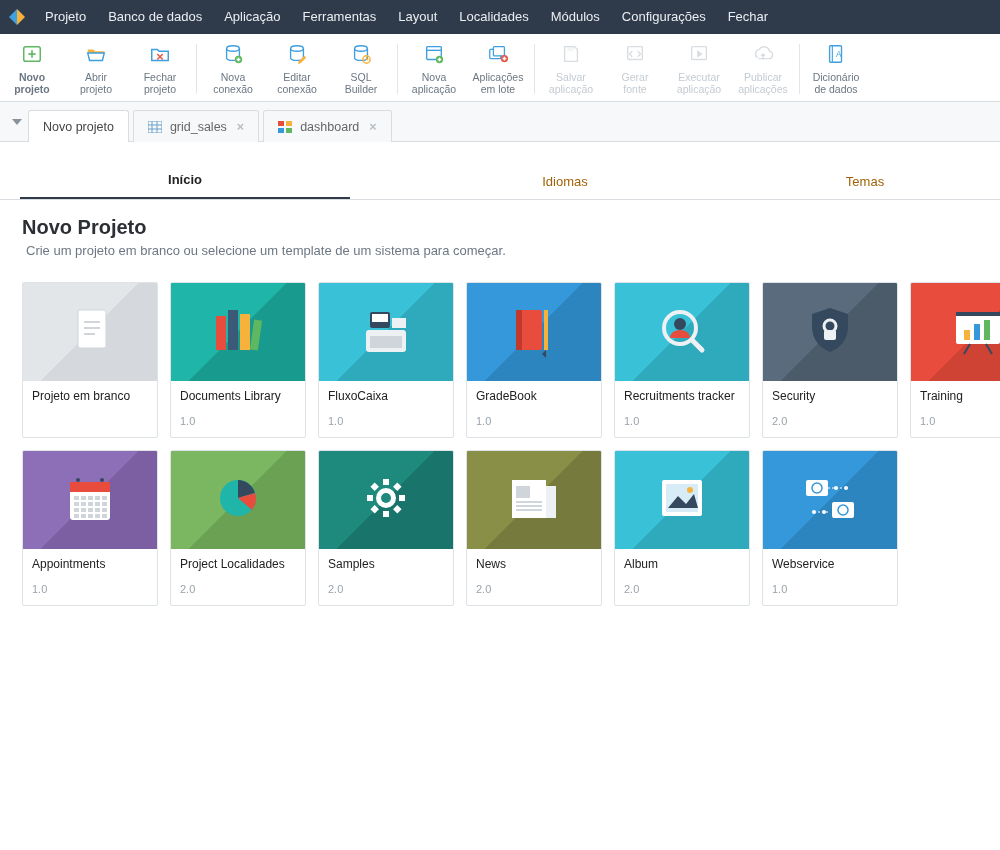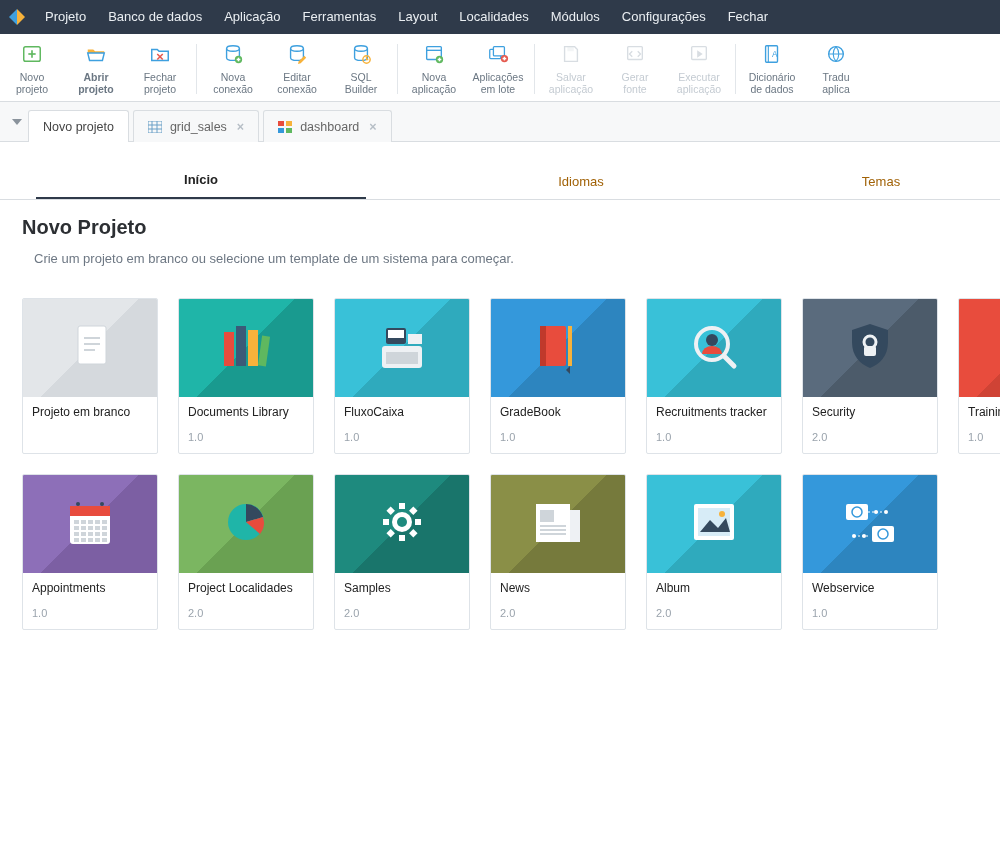--- a/index.html
+++ b/index.html
@@ -20,31 +20,31 @@
   
   
   .tabrow { display: flex; align-items: flex-end; height: 40px; background: #f7f8f9; border-bottom: 1px solid #d9dde1; padding-left: 6px; }
   .tabrow-caret { width: 22px; height: 100%; display:flex; align-items:center; justify-content:center; color:#8a939c; cursor:pointer;}
   .tab { display: flex; align-items: center; height: 32px; padding: 0 14px; border: 1px solid #d9dde1; border-bottom: none; margin-right: 4px; margin-bottom: -1px; background: #fff; font-size: 12.5px; color: #444; border-radius: 3px 3px 0 0; cursor:pointer;}
   .tab.inactive { background: #f7f8f9; color:#666; }
   .tab .tx { color:#b6bec6; margin-left:10px; font-weight:bold; cursor:pointer; }
   .tab .ticon-sm { margin-right: 8px; display:flex; align-items:center;}
   
   
-  .inner-tabs { display: flex; height: 44px; align-items: flex-end; border-bottom: 1px solid #d9dde1; padding: 0 36px; margin-top: 14px; }
+  .inner-tabs { display: flex; height: 44px; align-items: flex-end; border-bottom: 1px solid #d9dde1; padding: 0 20px; margin-top: 14px; }
   .inner-tab { flex: 0 0 auto; min-width: 360px; text-align: center; font-size: 13px; color: #a16207; padding: 10px 0; cursor:pointer; }
   .inner-tab.active { color: #222; border-bottom: 2px solid #2f3a4a; font-weight: 600; }
   
   
   .section { padding: 16px 22px 8px; }
   .section h2 { margin: 0 0 4px 0; font-size: 20px; font-weight: 600; color: #2c2f33; }
-  .section p { margin: 12px; font-size: 13px; color: #6d7783; }
-  
-  
-  .cards { display: grid; grid-template-columns: repeat(7, 136px); gap: 20px; padding: 12px 22px; }
+  .section p { margin: 4px; font-size: 13px; color: #6d7783; }
+  
+  
+  .cards { display: grid; grid-template-columns: repeat(7, 136px); gap: 12px; padding: 12px 22px; }
   .card { border: 1px solid #dee3e8; background: #fff; border-radius: 2px; cursor: pointer; overflow:hidden; }
   .card .thumb { height: 98px; display:flex; align-items:center; justify-content:center; }
   .card .cbody { padding: 8px 9px 10px; }
   .card .ctitle { font-size: 12px; color: #222; }
   .card .cver { font-size: 11px; color: #9aa3ac; margin-top: 12px; }
   
   
   .bg-gray { background: linear-gradient(135deg, #e3e6e9 50%, #d5d9dd 50%); }
   .bg-teal { background: linear-gradient(135deg, #1fb5a8 50%, #199a8f 50%); }
   .bg-cyan { background: linear-gradient(135deg, #39c1d8 50%, #2faabd 50%); }
@@ -82,31 +82,31 @@
 
 <div class="toolbar" id="toolbar">
     <div class="tool-btn">
       <div class="ticon">
         <svg width="22" height="22" viewBox="0 0 24 24">
           <rect x="3" y="4" width="18" height="16" rx="2" fill="none" stroke="#5fb85f" stroke-width="1.6"></rect>
           <line x1="12" y1="8" x2="12" y2="16" stroke="#5fb85f" stroke-width="1.8"></line>
           <line x1="8" y1="12" x2="16" y2="12" stroke="#5fb85f" stroke-width="1.8"></line>
         </svg>
       </div>
-      <div style="white-space: pre-line;">Novo
+      <div style="white-space: pre-line; font-weight: bold;">Novo
 projeto</div>
     </div>
     <div class="tool-btn">
       <div class="ticon">
         <svg width="22" height="22" viewBox="0 0 24 24">
           <path d="M3 7h6l2 2h10v2H3z" fill="#f7b23b"></path>
           <path d="M3 11h18l-2 8H5z" fill="none" stroke="#3ea0df" stroke-width="1.6"></path>
         </svg>
       </div>
-      <div style="white-space: pre-line; font-weight: bold;">Abrir
+      <div style="white-space: pre-line;">Abrir
 projeto</div>
     </div>
     <div class="tool-btn">
       <div class="ticon">
         <svg width="22" height="22" viewBox="0 0 24 24">
           <path d="M3 7h6l2 2h10v10H3z" fill="none" stroke="#3ea0df" stroke-width="1.6"></path>
           <line x1="9" y1="12" x2="15" y2="18" stroke="#e55a4f" stroke-width="1.8"></line>
           <line x1="15" y1="12" x2="9" y2="18" stroke="#e55a4f" stroke-width="1.8"></line>
         </svg>
       </div>
@@ -201,41 +201,41 @@
     <div class="tool-btn disabled">
       <div class="ticon">
         <svg width="22" height="22" viewBox="0 0 24 24">
           <rect x="4" y="4" width="16" height="14" rx="1" fill="none" stroke="#d8dde2" stroke-width="1.5"></rect>
           <polygon points="10,8 16,12 10,16" fill="#d8dde2"></polygon>
         </svg>
       </div>
       <div style="white-space: pre-line;">Executar
 aplicação</div>
     </div>
+    <div class="tool-btn disabled">
+      <div class="ticon">
+        <svg width="22" height="22" viewBox="0 0 24 24">
+          <path d="M6 16a5 5 0 0 1 2-9 6 6 0 0 1 11 2 4 4 0 0 1-1 8H7" fill="none" stroke="#d8dde2" stroke-width="1.5"></path>
+          <path d="M12 18v-6m0 0l-2 2m2-2l2 2" fill="none" stroke="#d8dde2" stroke-width="1.5"></path>
+        </svg>
+      </div>
+      <div style="white-space: pre-line;">Publicar
+aplicações</div>
+    </div>
     <div class="tool-sep"></div>
     <div class="tool-btn">
       <div class="ticon">
         <svg width="22" height="22" viewBox="0 0 24 24">
           <rect x="5" y="3" width="13" height="18" rx="1" fill="none" stroke="#3ea0df" stroke-width="1.5"></rect>
           <line x1="8" y1="3" x2="8" y2="21" stroke="#3ea0df" stroke-width="1.2"></line>
           <text x="12" y="15" font-size="9" fill="#3ea0df">A</text>
         </svg>
       </div>
       <div style="white-space: pre-line; text-align: center;">Dicionário
 de dados</div>
-    </div>
-    <div class="tool-btn">
-      <div class="ticon">
-        <svg width="22" height="22" viewBox="0 0 24 24">
-          <circle cx="12" cy="12" r="8" fill="none" stroke="#3ea0df" stroke-width="1.5"></circle>
-          <path d="M4 12h16M12 4a12 12 0 0 1 0 16M12 4a12 12 0 0 0 0 16" fill="none" stroke="#3ea0df" stroke-width="1.2"></path>
-        </svg>
-      </div>
-      <div style="white-space: pre-line;">Tradu
-aplica</div>
     </div>
   </div>
 
 <div class="tabrow">
   <div class="tabrow-caret">
     <svg width="10" height="10" viewBox="0 0 10 10">
         <polygon points="0,2 10,2 5,8" fill="#8a939c"></polygon>
       </svg>
   </div>
   <div id="tabs-holder" style="display:flex;">

